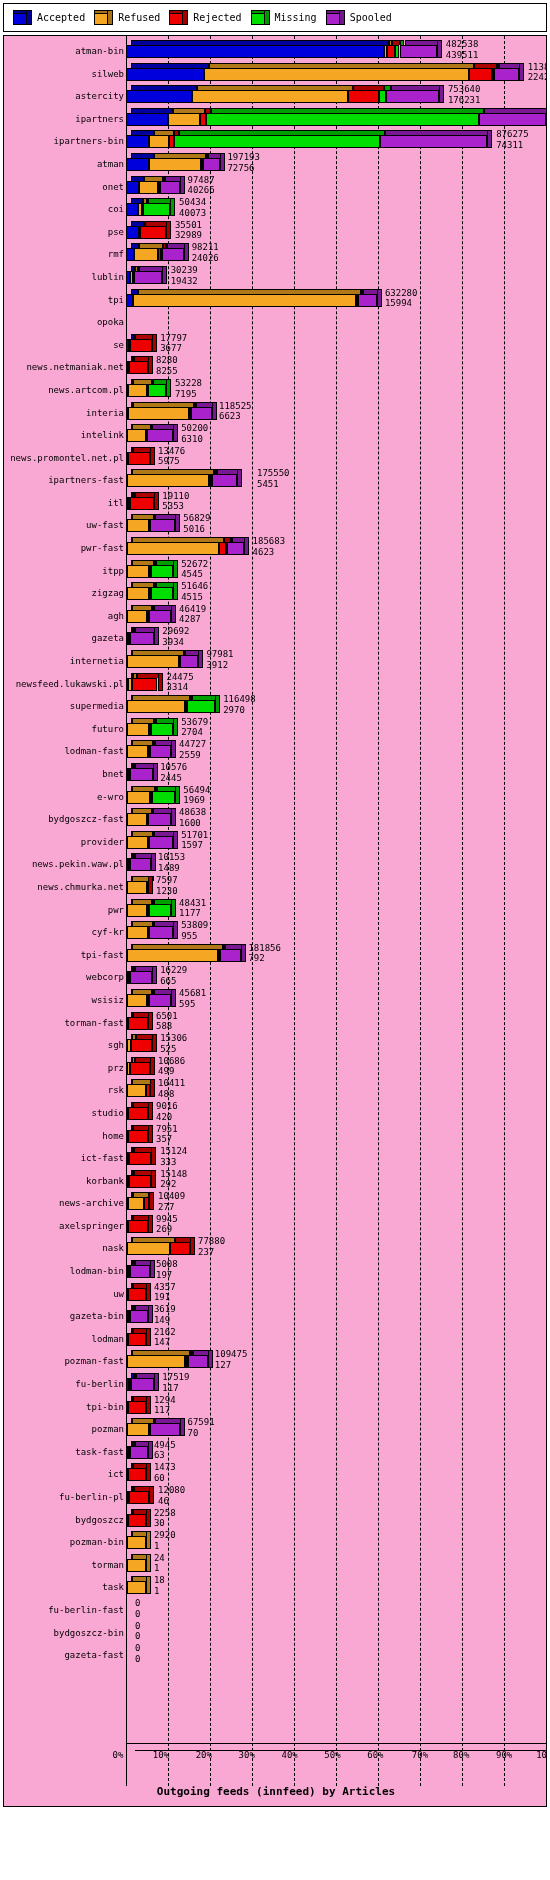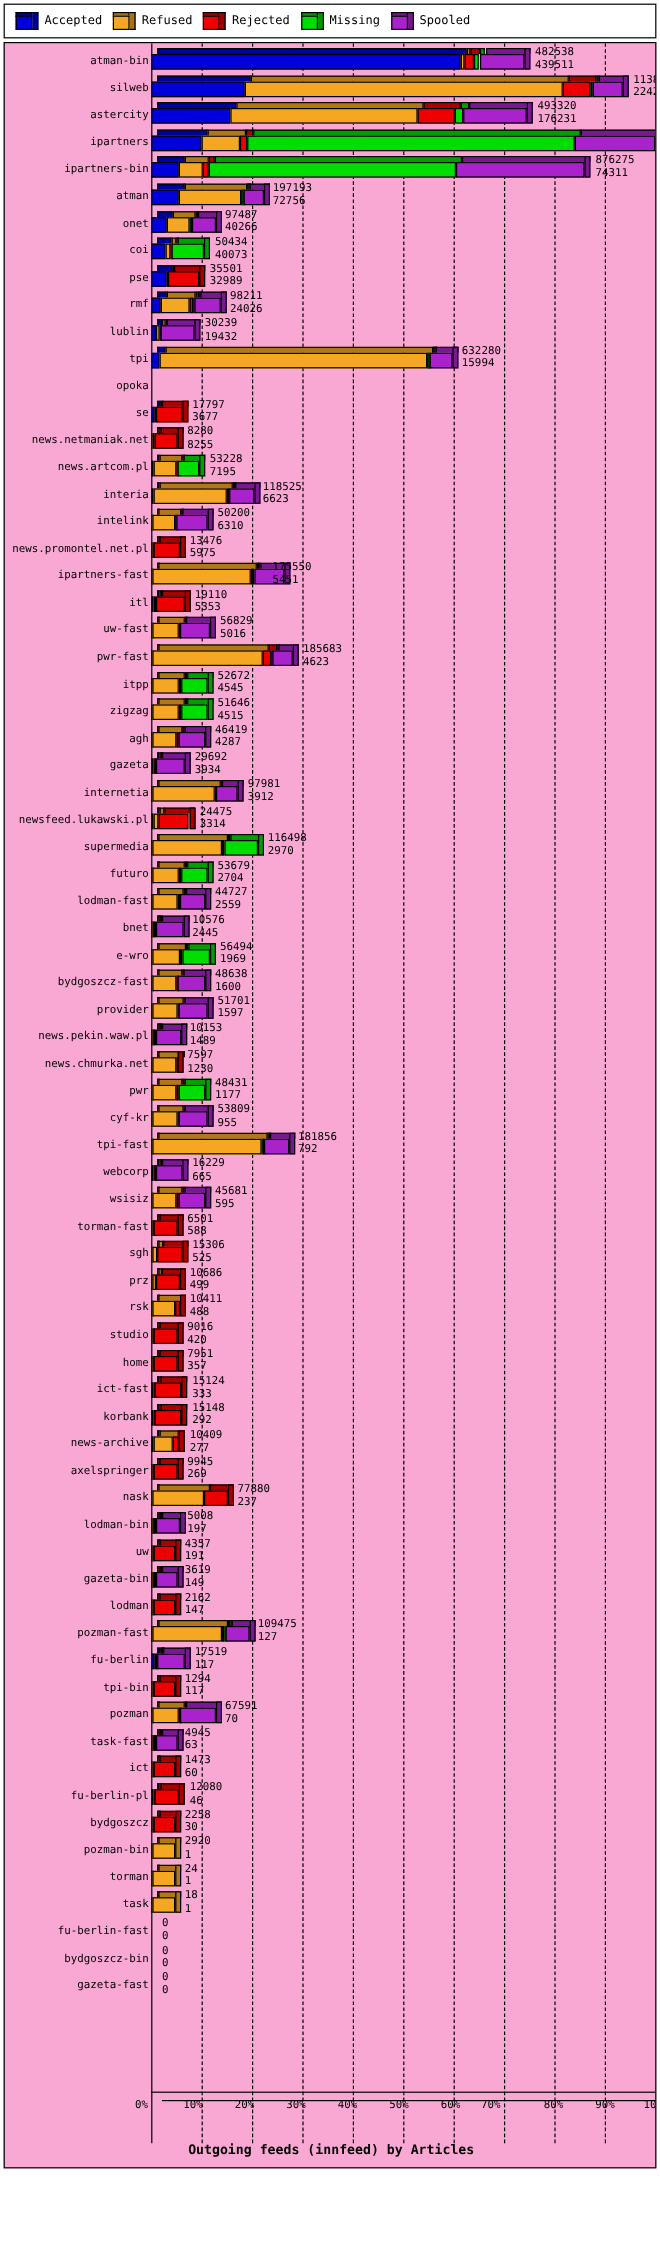--- a/index.html
+++ b/index.html
@@ -167,21 +167,21 @@
               <div class="seg" style="left: 65.709px; width: 156.45px; background: rgb(245, 166, 35);"></div>
               <div class="seg-top" style="left: 227.159px; top: -5px; width: 31.29px; background: rgb(171, 0, 0);"></div>
               <div class="seg" style="left: 222.159px; width: 31.29px; background: rgb(238, 0, 0);"></div>
               <div class="seg-top" style="left: 258.449px; top: -5px; width: 6.258px; background: rgb(0, 159, 0);"></div>
               <div class="seg" style="left: 253.449px; width: 6.258px; background: rgb(0, 221, 0);"></div>
               <div class="seg-top" style="left: 264.707px; top: -5px; width: 53.193px; background: rgb(122, 24, 147);"></div>
               <div class="seg" style="left: 259.707px; width: 53.193px; background: rgb(170, 34, 204);"></div>
               <div class="cap" style="left: 312.9px; top: -5px; height: 18px; background: rgb(122, 24, 147);"></div>
             </div>
             <div class="vals" style="left: 321.9px;">
-              <div>493320</div>
+              <div>753640</div>
               <div>176231</div>
             </div>
           </div>
         </div>
         <div class="row">
           <div class="ylabel">ipartners</div>
           <div class="bar-area">
             <div class="bar" style="width: 420px;">
               <div class="seg-top" style="left: 5px; top: -5px; width: 42px; background: rgb(0, 0, 159);"></div>
               <div class="seg" style="left: 0px; width: 42px; background: rgb(0, 0, 221);"></div>
@@ -493,21 +493,21 @@
               <div class="seg-top" style="left: 6.2px; top: -5px; width: 81.9px; background: rgb(176, 120, 25);"></div>
               <div class="seg" style="left: 1.2px; width: 81.9px; background: rgb(245, 166, 35);"></div>
               <div class="seg-top" style="left: 88.1px; top: -5px; width: 1.2px; background: rgb(171, 0, 0);"></div>
               <div class="seg" style="left: 83.1px; width: 1.2px; background: rgb(238, 0, 0);"></div>
               <div class="seg-top" style="left: 89.3px; top: -5px; width: 1.2px; background: rgb(0, 159, 0);"></div>
               <div class="seg" style="left: 84.3px; width: 1.2px; background: rgb(0, 221, 0);"></div>
               <div class="seg-top" style="left: 90.5px; top: -5px; width: 25.116px; background: rgb(122, 24, 147);"></div>
               <div class="seg" style="left: 85.5px; width: 25.116px; background: rgb(170, 34, 204);"></div>
               <div class="cap" style="left: 110.616px; top: -5px; height: 18px; background: rgb(122, 24, 147);"></div>
             </div>
-            <div class="vals" style="left: 101px;">
+            <div class="vals" style="left: 131px;">
               <div>175550</div>
               <div>5451</div>
             </div>
           </div>
         </div>
         <div class="row">
           <div class="ylabel">itl</div>
           <div class="bar-area">
             <div class="bar" style="width: 27.3px;">
               <div class="seg-top" style="left: 5px; top: -5px; width: 2.457px; background: rgb(0, 0, 159);"></div>
@@ -1472,21 +1472,21 @@
       <div class="base"></div>
       <div class="base2"></div>
       <div id="xticks">
           <div class="tick" style="left: 114px;">0%</div>
           <div class="tick" style="left: 156.9px;">10%</div>
           <div class="tick" style="left: 199.8px;">20%</div>
           <div class="tick" style="left: 242.7px;">30%</div>
           <div class="tick" style="left: 285.6px;">40%</div>
           <div class="tick" style="left: 328.5px;">50%</div>
           <div class="tick" style="left: 371.4px;">60%</div>
-          <div class="tick" style="left: 405px;">70%</div>
+          <div class="tick" style="left: 416px;">70%</div>
           <div class="tick" style="left: 457.2px;">80%</div>
           <div class="tick" style="left: 500.1px;">90%</div>
           <div class="tick" style="left: 543px;">100%</div>
         </div>
       <div id="xtitle">Outgoing feeds (innfeed) by Articles</div>
     </div>
   </div>
 </div>
 
 </body></html>

